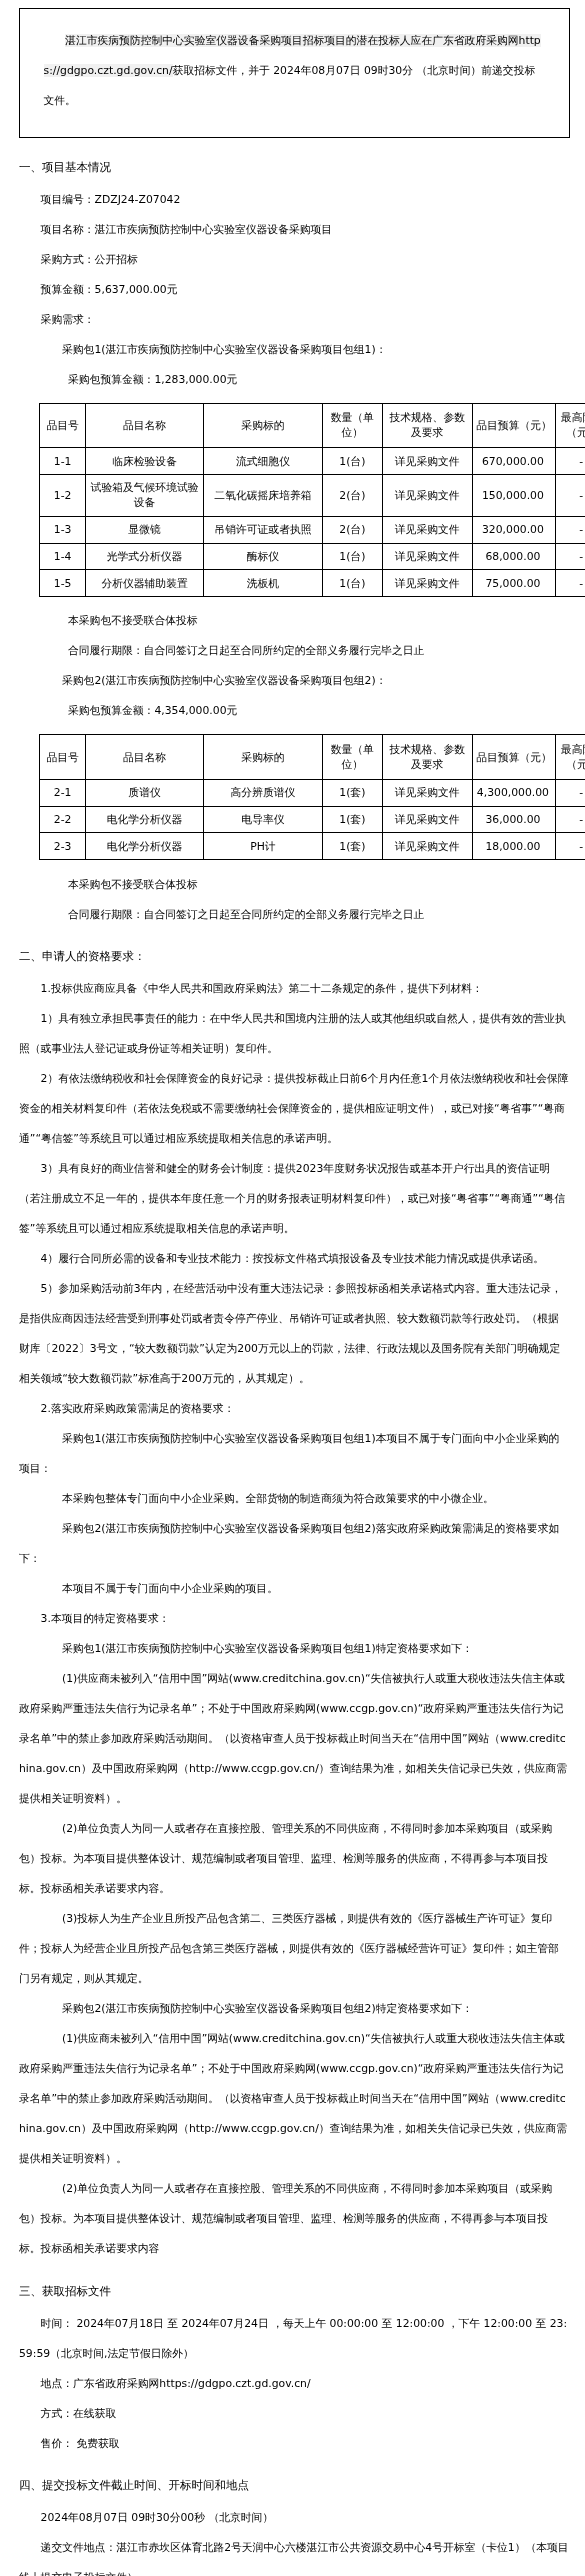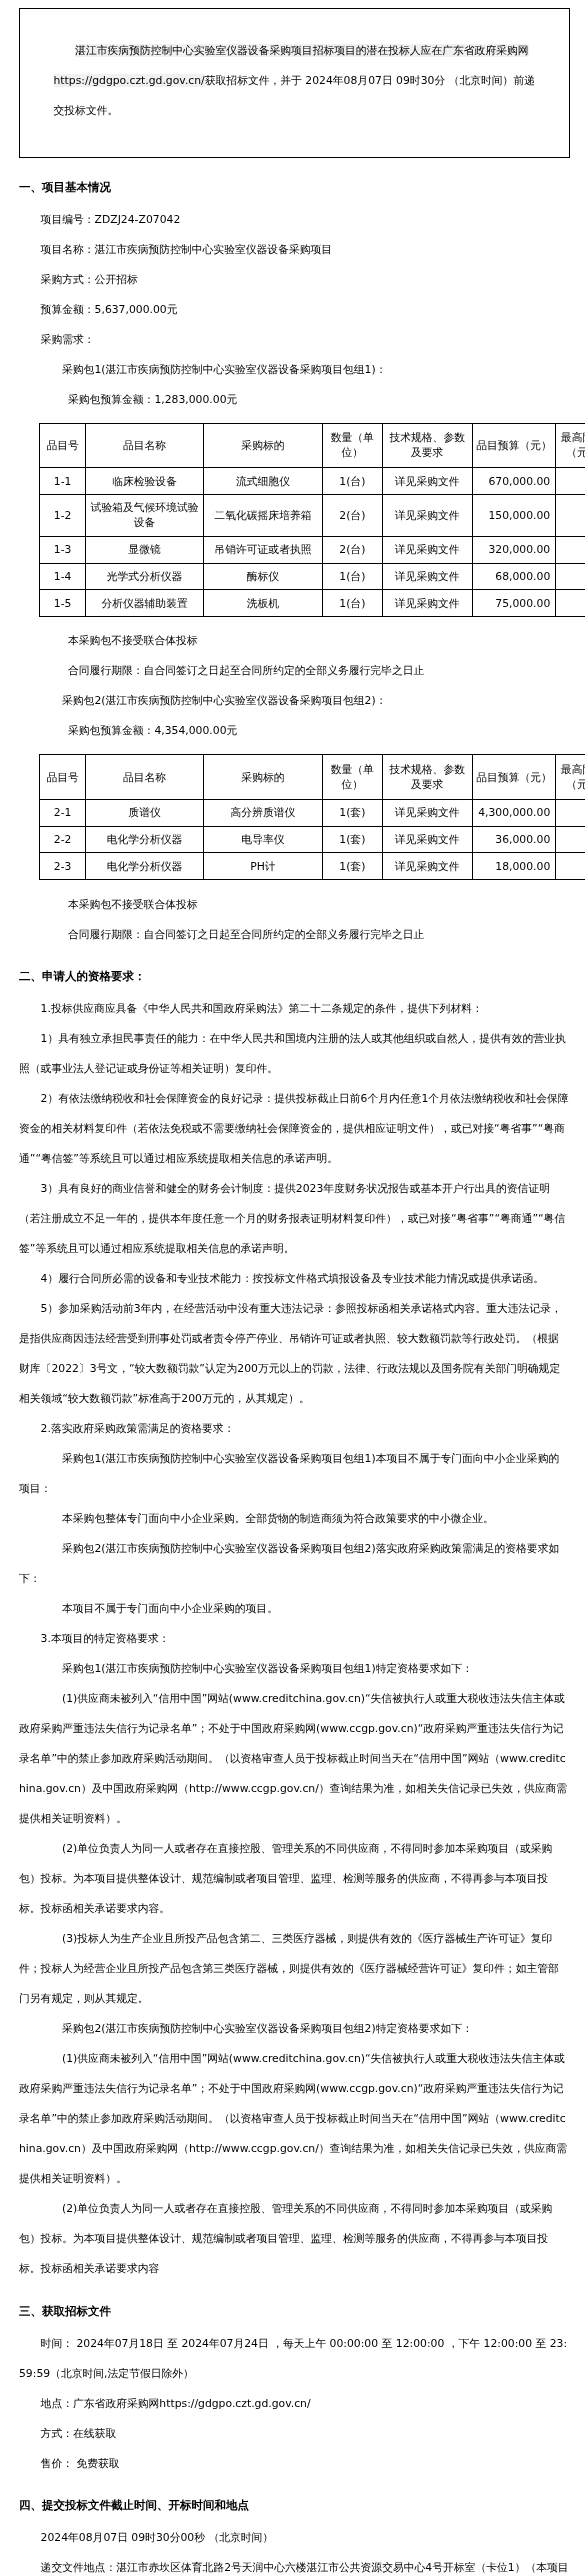--- a/index.html
+++ b/index.html
@@ -20,31 +20,31 @@
     padding: 10.8px 17.5px 15px 17.5px;
     margin: 0 0 20px 0;
   }
   .box-title {
     font-size: 11.5px;
     font-weight: bold;
     line-height: 20px;
     margin-bottom: 4px;
   }
   .box-para {
-    margin: 16px;
+    margin: 6px;
     font-size: 10.8px;
     line-height: 30px;
     text-indent: 21.6px;
     word-break: break-all;
   }
   .hl { background: #f1f1f1; }
   
   h2 {
     font-size: 11.5px;
-    font-weight: bold;
+    font-weight: normal;
     line-height: 19px;
     margin: 17.5px 0 8px 0;
   }
   
   .para {
     margin: 0;
     font-size: 10.8px;
     line-height: 30px;
     word-break: break-all;
   }
@@ -70,21 +70,21 @@
   }
   .ptable th { padding: 6.7px 2.7px; }
   .ptable th:nth-child(1) { width: 40px; }
   .ptable th:nth-child(2) { width: 111px; }
   .ptable th:nth-child(3) { width: 113px; }
   .ptable th:nth-child(4) { width: 53px; margin-top: 44px; }
   .ptable th:nth-child(5) { width: 84px; }
   .ptable th:nth-child(6) { width: 77px; }
   .ptable th:nth-child(7) { width: 47px; }
   .ptable td:nth-child(6),
-  .ptable td:nth-child(7) { text-align: right; padding-right: 5px; }
+  .ptable td:nth-child(7) { padding-right: 5px; }
 </style>
 </head>
 <body>
 
 <div class="doc">
 
   <div class="overview-box">
     <p class="box-para"><span class="hl">湛江市疾病预防控制中心实验室仪器设备采购项目招标项目的潜在投标人应在广东省政府采购网https://gdgpo.czt.gd.gov.cn/</span><span>获取招标文件，并于 2024年08月07日 09时30分 （北京时间）前递交投标文件。</span></p>
   </div>
 

